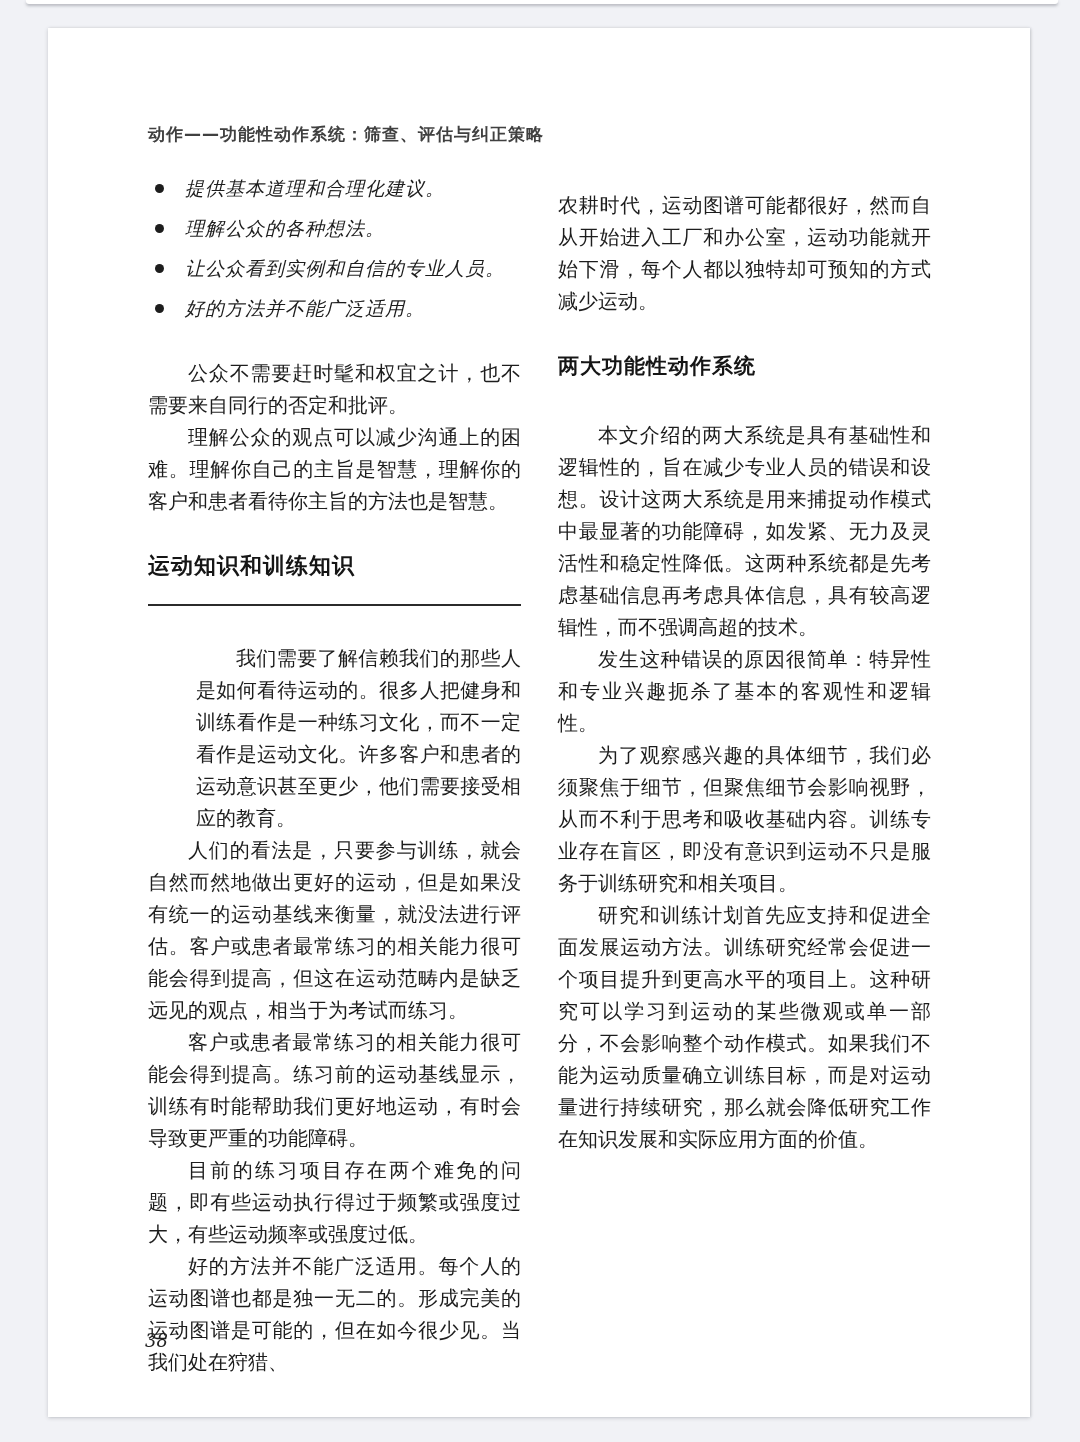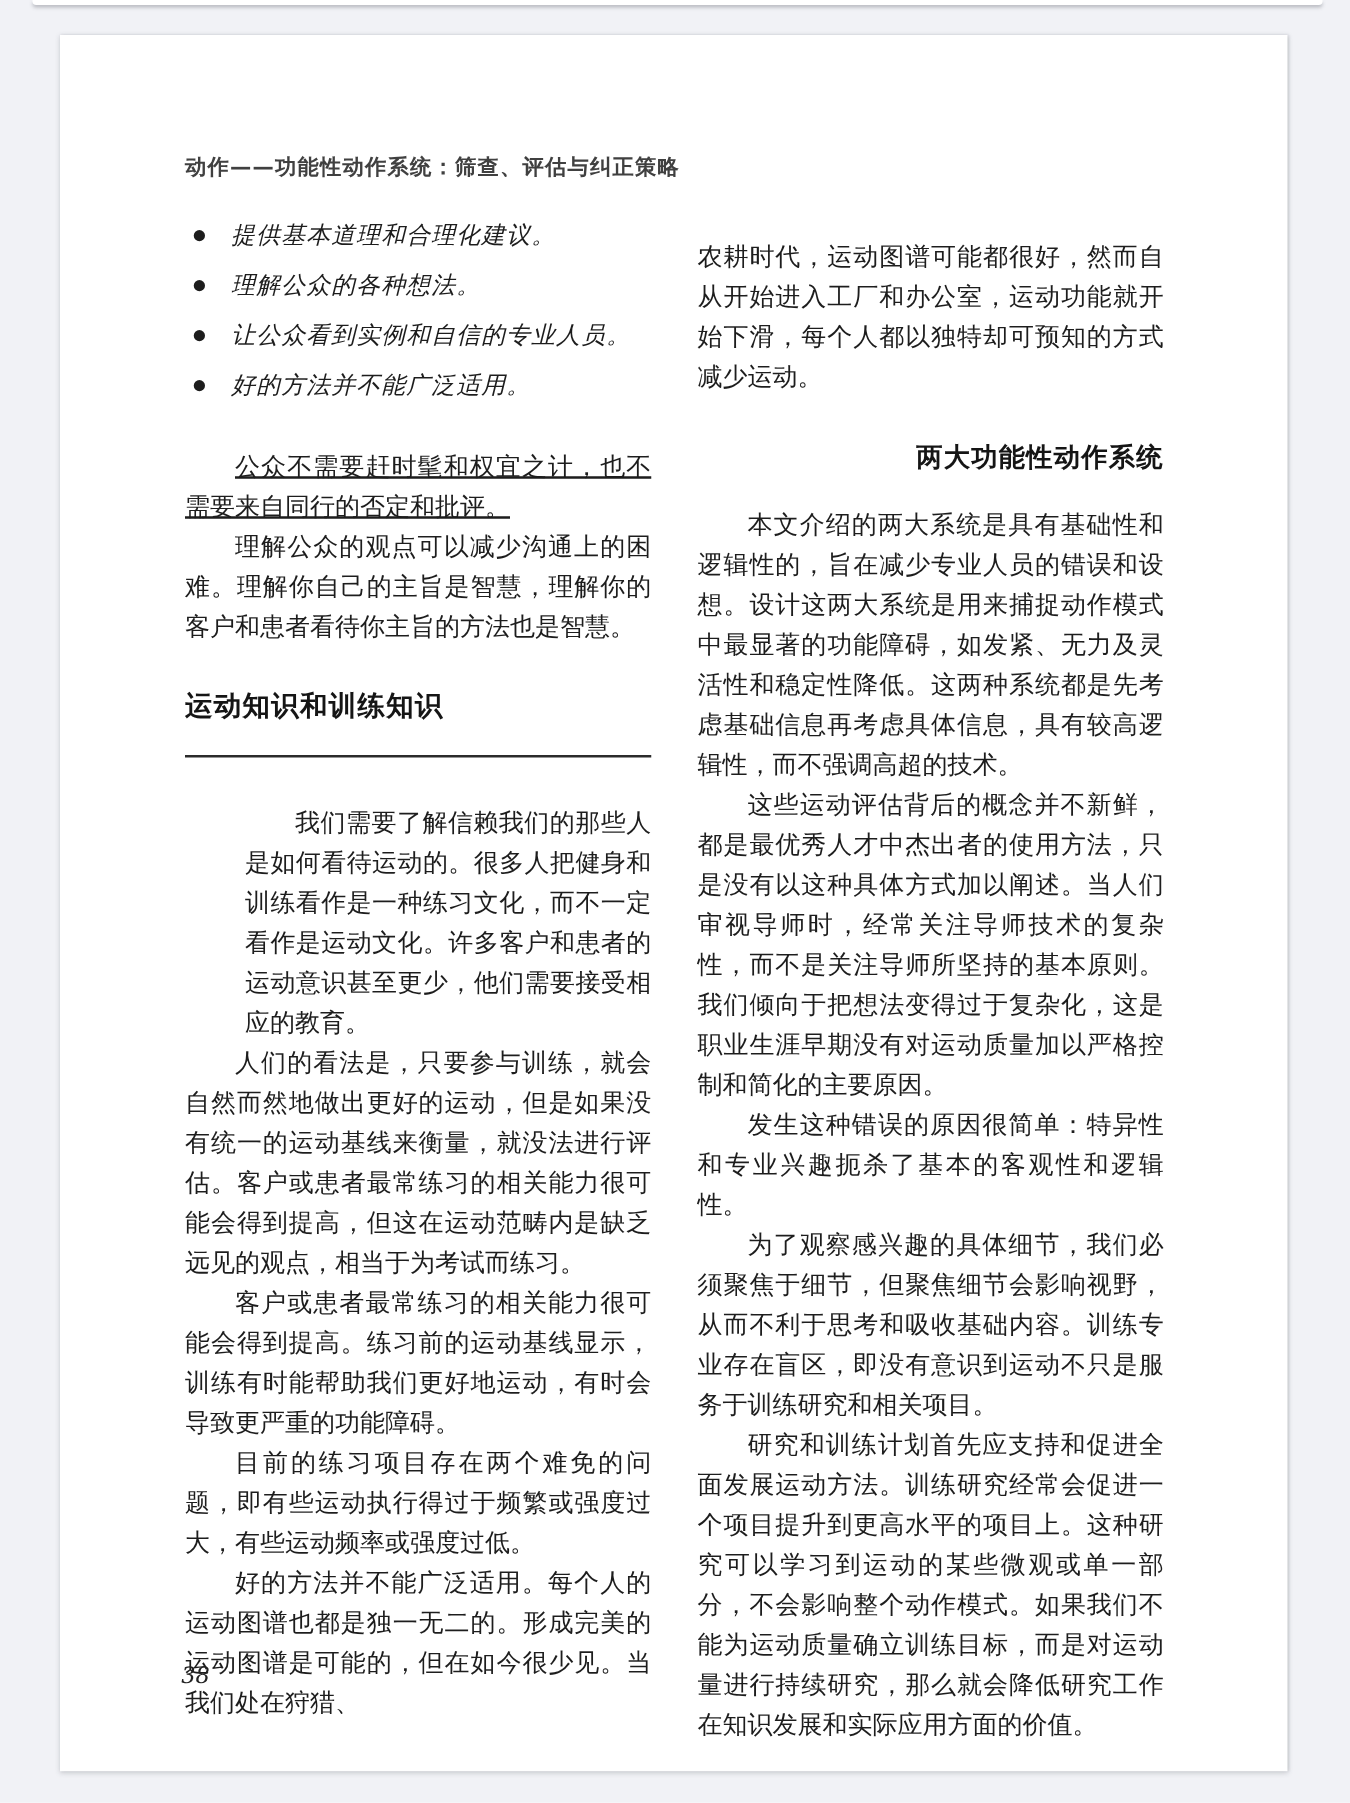--- a/index.html
+++ b/index.html
@@ -75,38 +75,38 @@
     width: 9px;
     height: 9px;
     border-radius: 50%;
     background: #1d1d1d;
   }
   p.para {
     margin: 0;
     text-indent: 2em;
   }
   p.para.no-indent { text-indent: 0; }
-  p.first-after-list { margin-top: 33px; text-decoration: underline; }
+  p.first-after-list { margin-top: 33px; }
   .section-heading-left {
     margin: 36px 0 0 0;
     font-size: 22px;
     font-weight: bold;
     line-height: 26px;
     color: #151515;
     padding-bottom: 25px;
     border-bottom: 2px solid #2b2b2b;
     letter-spacing: 1px;
   }
   .section-heading-left + p.para { margin-top: 36px; margin-left: 48px; }
   .section-heading-center {
-    margin: 36px 0 24px 0;
+    margin: 36px 0 40px 0;
     font-size: 21px;
     font-weight: bold;
     line-height: 26px;
-    text-align: right;
+    text-align: left;
     color: #151515;
     letter-spacing: 1px;
   }
   .page-number {
     position: absolute;
     left: 97px;
     top: 1302px;
     font-family: "DejaVu Serif", serif;
     font-style: italic;
     font-size: 18px;
@@ -158,21 +158,20 @@
 
     </div>
 
     <div class="col col-right">
 
       <p class="para no-indent">农耕时代，运动图谱可能都很好，然而自从开始进入工厂和办公室，运动功能就开始下滑，每个人都以独特却可预知的方式减少运动。</p>
 
       <h3 class="section-heading-center">两大功能性动作系统</h3>
 
       <p class="para">本文介绍的两大系统是具有基础性和逻辑性的，旨在减少专业人员的错误和设想。设计这两大系统是用来捕捉动作模式中最显著的功能障碍，如发紧、无力及灵活性和稳定性降低。这两种系统都是先考虑基础信息再考虑具体信息，具有较高逻辑性，而不强调高超的技术。</p>
-      <p class="para">这些运动评估背后的概念并不新鲜，都是最优秀人才中杰出者的使用方法，只是没有以这种具体方式加以阐述。当人们审视导师时，经常关注导师技术的复杂性，而不是关注导师所坚持的基本原则。我们倾向于把想法变得过于复杂化，这是职业生涯早期没有对运动质量加以严格控制和简化的主要原因。</p>
       <p class="para">发生这种错误的原因很简单：特异性和专业兴趣扼杀了基本的客观性和逻辑性。</p>
       <p class="para">为了观察感兴趣的具体细节，我们必须聚焦于细节，但聚焦细节会影响视野，从而不利于思考和吸收基础内容。训练专业存在盲区，即没有意识到运动不只是服务于训练研究和相关项目。</p>
       <p class="para">研究和训练计划首先应支持和促进全面发展运动方法。训练研究经常会促进一个项目提升到更高水平的项目上。这种研究可以学习到运动的某些微观或单一部分，不会影响整个动作模式。如果我们不能为运动质量确立训练目标，而是对运动量进行持续研究，那么就会降低研究工作在知识发展和实际应用方面的价值。</p>
 
     </div>
 
   </div>
 
   <div class="page-number">38</div>
 

